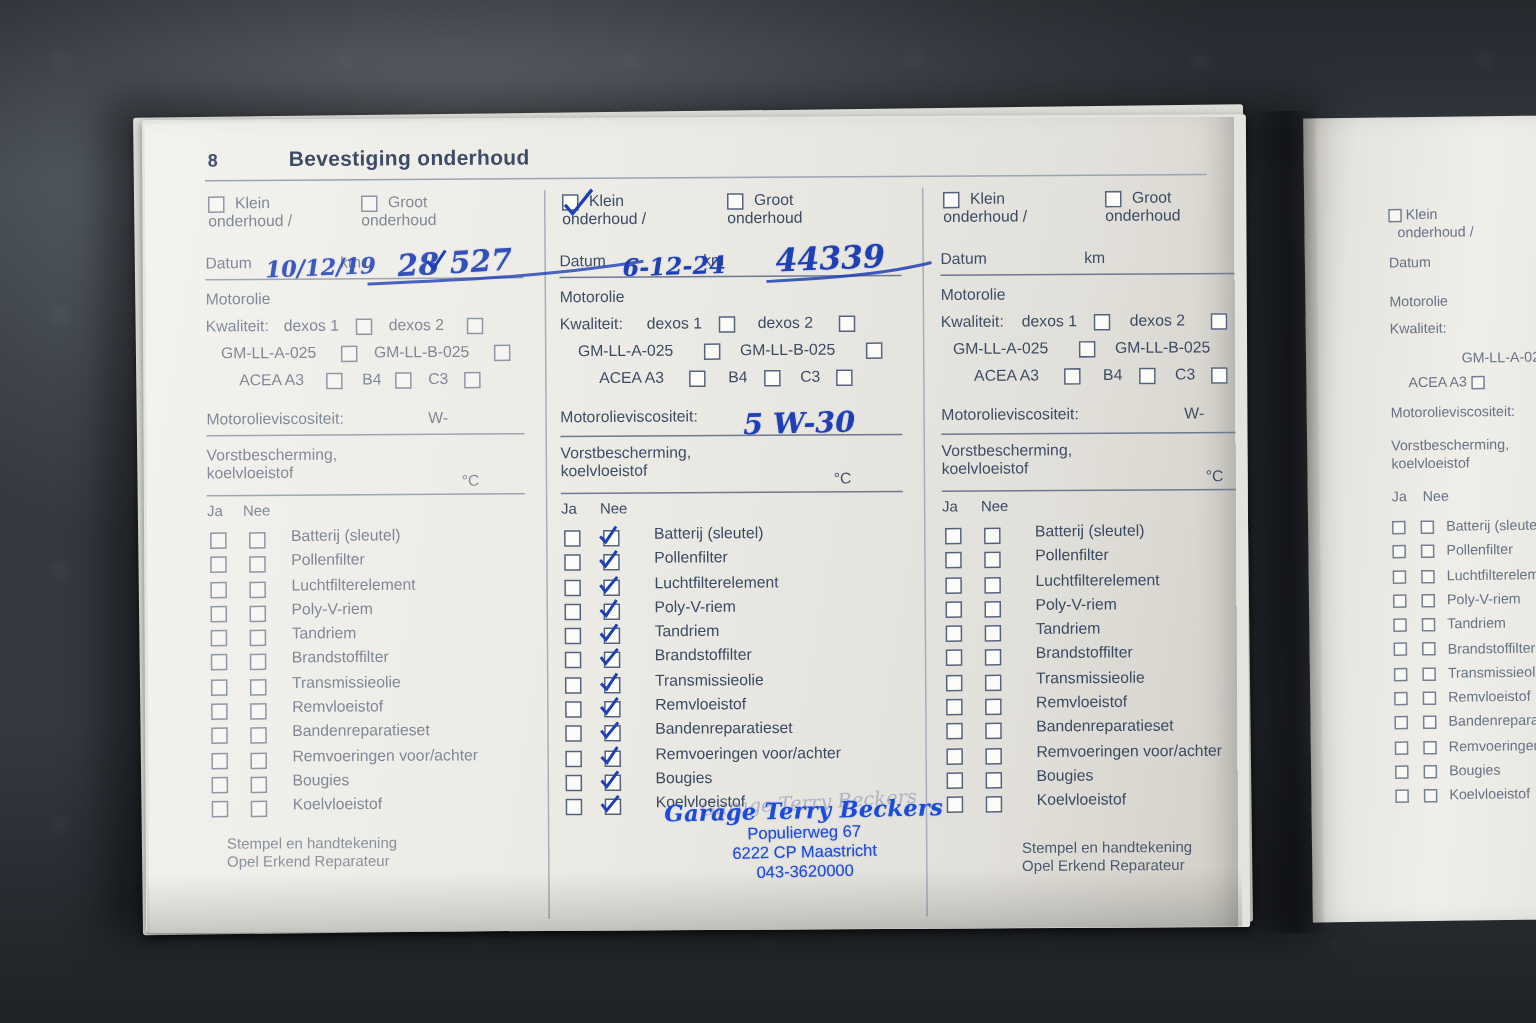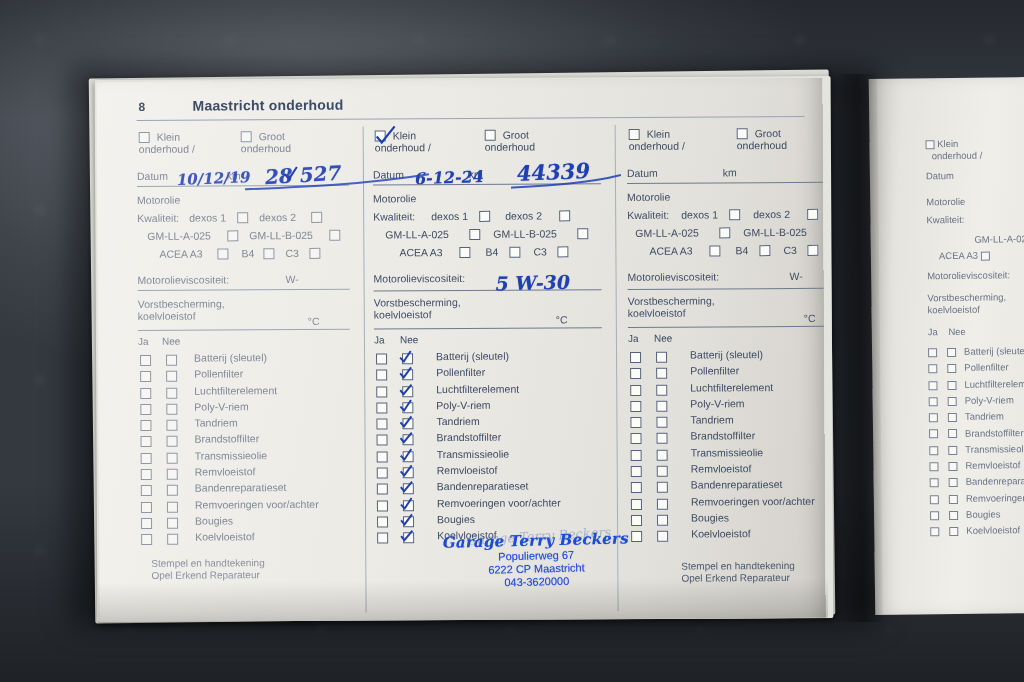--- a/index.html
+++ b/index.html
@@ -306,21 +306,21 @@
         </div>
     </div>
   </div>
 
   <div class="gutter-shade"></div>
 
   <div class="left-page">
     <div class="page-inner">
 
       <div class="pg-num">8</div>
-      <div class="pg-title">Maastricht onderhoud</div>
+      <div class="pg-title">Bevestiging onderhoud</div>
       <div class="hdr-rule"></div>
 
       <div class="vrule vrule-1"></div>
       <div class="vrule vrule-2"></div>
 
       <div class="col col-a fade-left">
         <div class="type-item" style="left:2px; top:2px;">
           <span class="chk"></span>
           <span class="lbl">Klein</span>
           <span class="type-sub" style="margin-left:0">onderhoud /</span>

